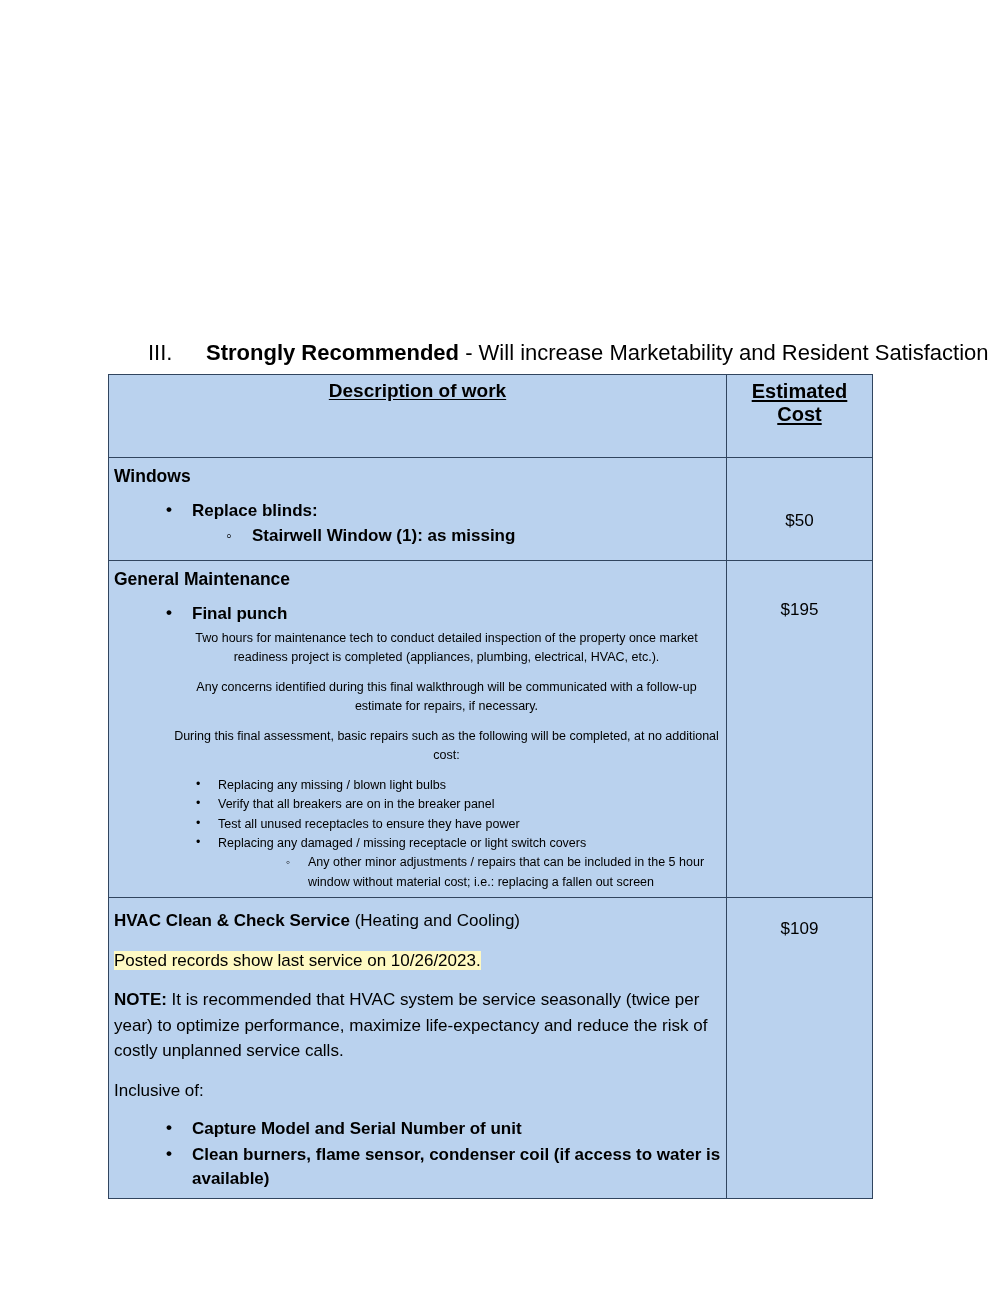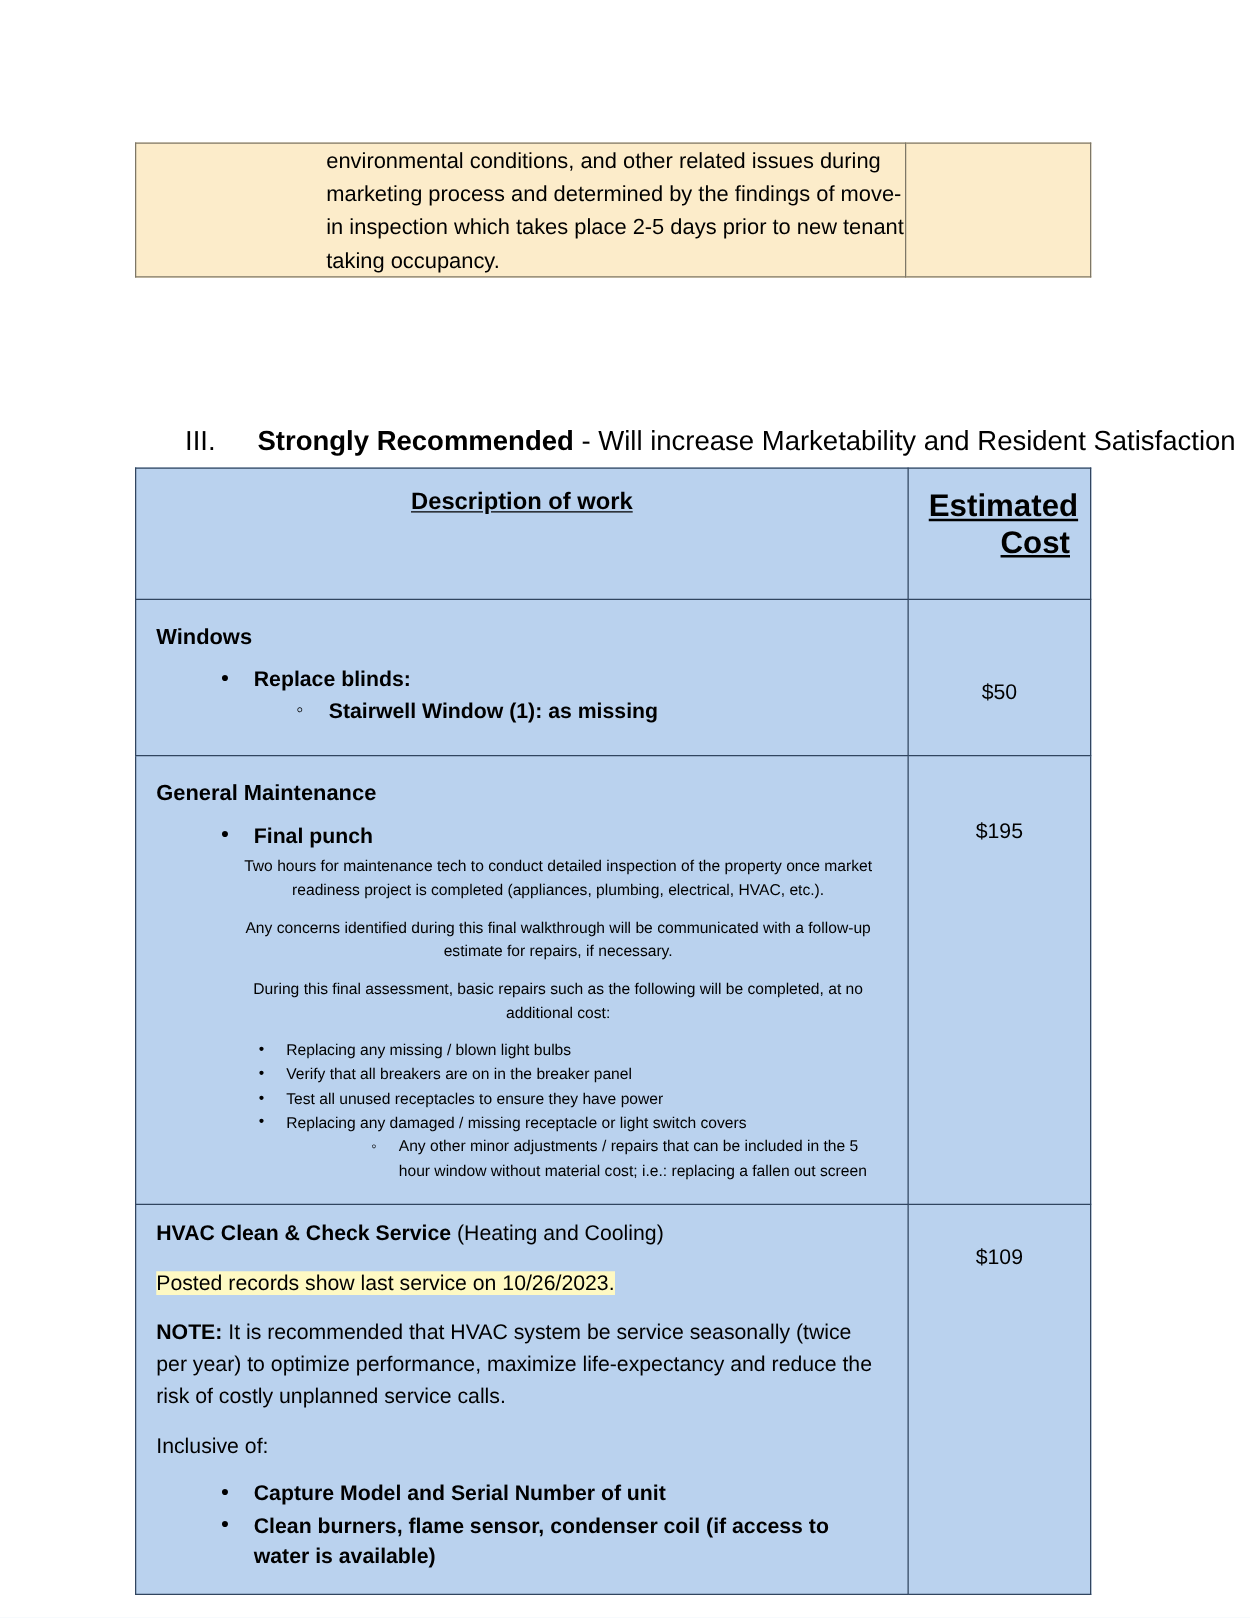--- a/index.html
+++ b/index.html
@@ -89,34 +89,34 @@
     top: 374px;
     width: 764px;
     border-collapse: collapse;
     table-layout: fixed;
     background: #bad2ee;
   }
   .tbl-blue td {
     border: 1.6px solid #31455f;
     background: #bad2ee;
     vertical-align: top;
-    padding: 16px;
+    padding: 5px;
   }
 
   .hdr-desc {
     text-align: center;
     font-weight: bold;
     font-size: 19px;
     padding: 9px 0 0 0;
     height: 72px;
   }
   .hdr-cost {
-    text-align: right;
-    font-weight: bold;
-    font-size: 25px;
+    text-align: center;
+    font-weight: bold;
+    font-size: 20px;
     padding: 9px 0 0 0;
   }
   .hdr-desc u, .hdr-cost u {
     text-decoration: underline;
     text-underline-offset: 2px;
   }
 
   .cell-desc {
     padding: 8px 10px 10px 10px;
     font-size: 17px;
@@ -235,26 +235,20 @@
 <body>
 
 <div class="page">
 
   <table class="tbl-cream">
     <colgroup>
       <col style="width:616px">
       <col style="width:148px">
     </colgroup>
     <tbody>
-      <tr>
-        <td class="cream-body-cell">
-          <span class="para">environmental conditions, and other related issues during marketing process and determined by the findings of move-in inspection which takes place 2-5 days prior to new tenant taking occupancy.</span>
-        </td>
-        <td class="cream-empty"></td>
-      </tr>
     </tbody>
   </table>
 
   <div class="section-heading">
     <span class="numeral">III.</span><span class="bold">Strongly Recommended</span><span> - Will increase Marketability and Resident Satisfaction</span>
   </div>
 
   <table class="tbl-blue">
     <colgroup>
       <col style="width:618px">

